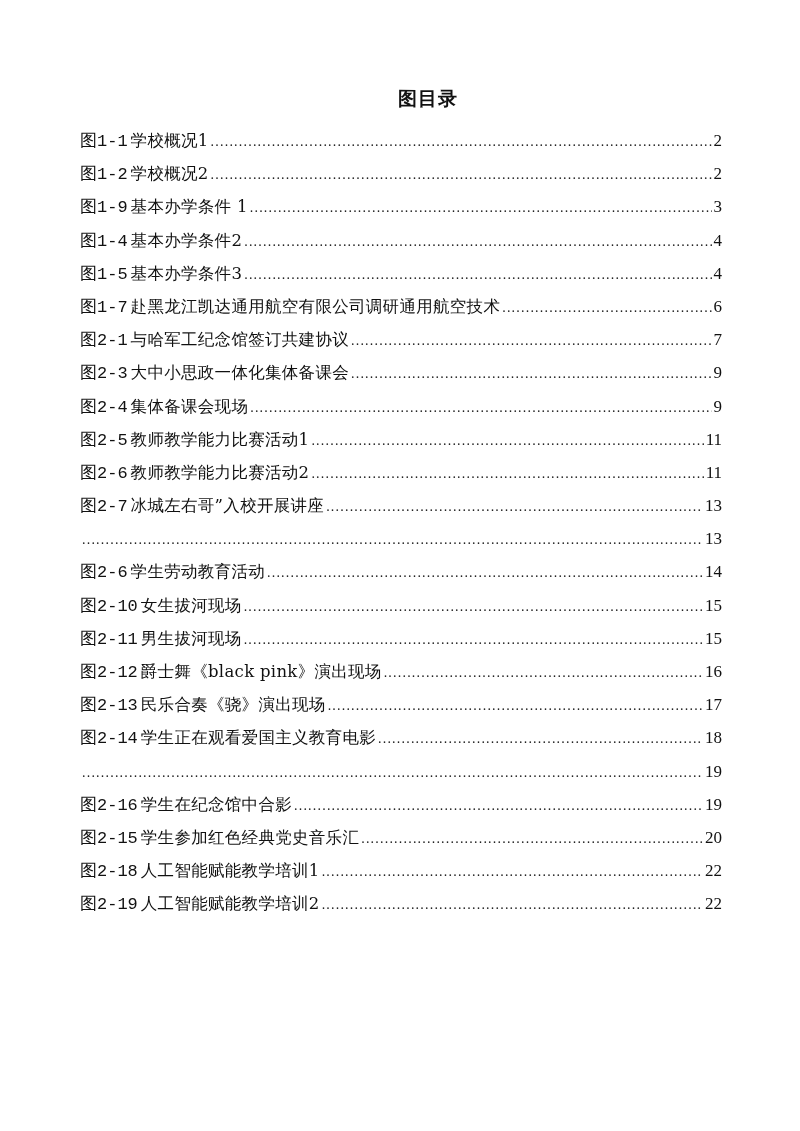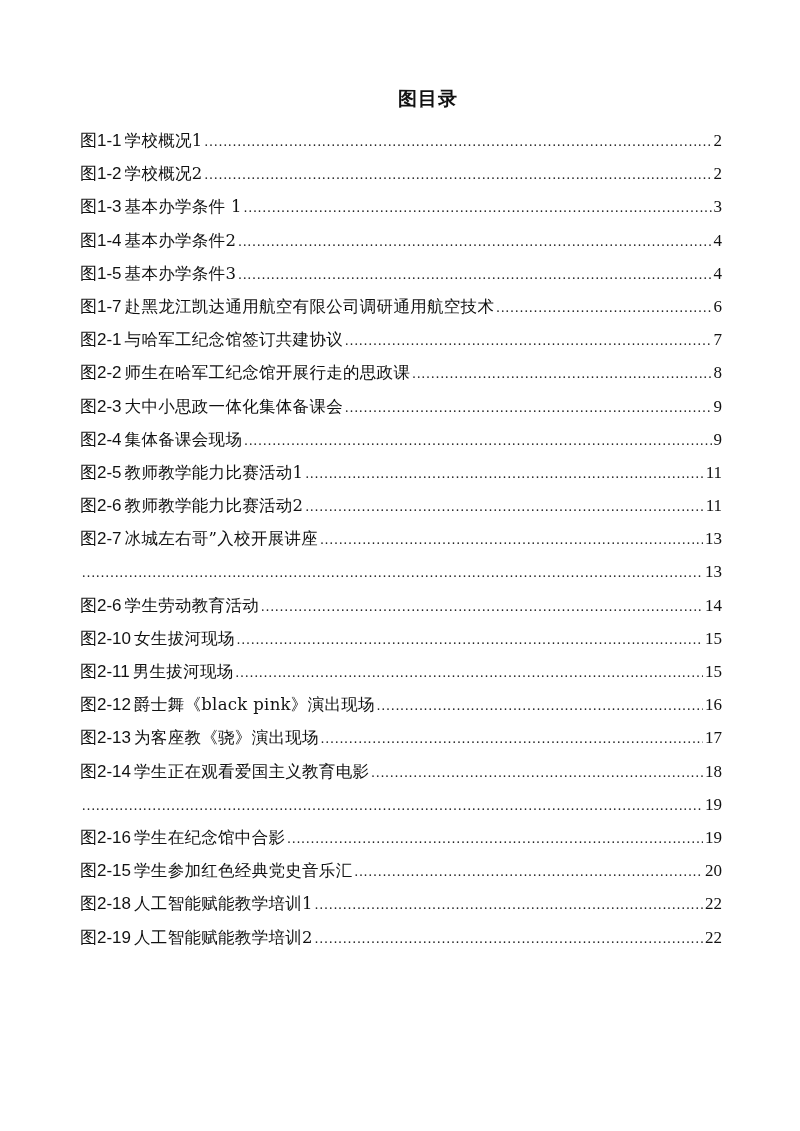--- a/index.html
+++ b/index.html
@@ -5,21 +5,21 @@
   html, body { margin: 0; padding: 0; background: #ffffff; }
   body { width: 800px; height: 1131px; position: relative; overflow: hidden;
          font-family: "DejaVu Serif", "Liberation Serif", serif; color: #111; }
   .title { position: absolute; top: 86px; left: 0; width: 800px; text-align: center;
            font-family: "DejaVu Sans", "Liberation Sans", sans-serif; font-weight: bold;
            font-size: 19px; letter-spacing: 1px; padding-left: 28px; }
   .toc { position: absolute; left: 80px; top: 124px; width: 642px; }
   .entry { display: flex; align-items: baseline; height: 33.2px; line-height: 33.2px;
            font-size: 16.5px; white-space: nowrap; }
   .label { flex: 0 0 auto; letter-spacing: 0.3px; }
-  .label .num { font-family: Liberation Sans, sans-serif; font-size: 17px; margin-right: 3px; letter-spacing: 0; }
+  .label .num { font-family: Liberation Mono, monospace; font-size: 17px; margin-right: 3px; letter-spacing: 0; }
   .leader { flex: 1 1 auto; overflow: hidden; margin: 0 2px;
             font-family: "Liberation Serif", serif; font-size: 14px; letter-spacing: 1.2px; color: #222; }
   .leader::after { content: "......................................................................................................................................................................................................................"; }
   .page { flex: 0 0 auto; font-family: "Liberation Serif", serif; font-size: 17px; }
 </style>
 </head>
 <body>
 
 <div class="title">图目录</div>
 
@@ -28,21 +28,21 @@
       <span class="label"><span class="num">图1-1</span><span>学校概况1</span></span>
       <span class="leader"></span>
       <span class="page">2</span>
     </div>
   <div class="entry">
       <span class="label"><span class="num">图1-2</span><span>学校概况2</span></span>
       <span class="leader"></span>
       <span class="page">2</span>
     </div>
   <div class="entry">
-      <span class="label"><span class="num">图1-3</span><span>基本办学条件 1</span></span>
+      <span class="label"><span class="num">图1-9</span><span>基本办学条件 1</span></span>
       <span class="leader"></span>
       <span class="page">3</span>
     </div>
   <div class="entry">
       <span class="label"><span class="num">图1-4</span><span>基本办学条件2</span></span>
       <span class="leader"></span>
       <span class="page">4</span>
     </div>
   <div class="entry">
       <span class="label"><span class="num">图1-5</span><span>基本办学条件3</span></span>
@@ -51,25 +51,20 @@
     </div>
   <div class="entry">
       <span class="label"><span class="num">图1-7</span><span>赴黑龙江凯达通用航空有限公司调研通用航空技术</span></span>
       <span class="leader"></span>
       <span class="page">6</span>
     </div>
   <div class="entry">
       <span class="label"><span class="num">图2-1</span><span>与哈军工纪念馆签订共建协议</span></span>
       <span class="leader"></span>
       <span class="page">7</span>
-    </div>
-  <div class="entry">
-      <span class="label"><span class="num">图2-2</span><span>师生在哈军工纪念馆开展行走的思政课</span></span>
-      <span class="leader"></span>
-      <span class="page">8</span>
     </div>
   <div class="entry">
       <span class="label"><span class="num">图2-3</span><span>大中小思政一体化集体备课会</span></span>
       <span class="leader"></span>
       <span class="page">9</span>
     </div>
   <div class="entry">
       <span class="label"><span class="num">图2-4</span><span>集体备课会现场</span></span>
       <span class="leader"></span>
       <span class="page">9</span>
@@ -107,21 +102,21 @@
       <span class="label"><span class="num">图2-11</span><span>男生拔河现场</span></span>
       <span class="leader"></span>
       <span class="page">15</span>
     </div>
   <div class="entry">
       <span class="label"><span class="num">图2-12</span><span>爵士舞《black pink》演出现场</span></span>
       <span class="leader"></span>
       <span class="page">16</span>
     </div>
   <div class="entry">
-      <span class="label"><span class="num">图2-13</span><span>为客座教《骁》演出现场</span></span>
+      <span class="label"><span class="num">图2-13</span><span>民乐合奏《骁》演出现场</span></span>
       <span class="leader"></span>
       <span class="page">17</span>
     </div>
   <div class="entry">
       <span class="label"><span class="num">图2-14</span><span>学生正在观看爱国主义教育电影</span></span>
       <span class="leader"></span>
       <span class="page">18</span>
     </div>
   <div class="entry">
       <span class="leader"></span>

